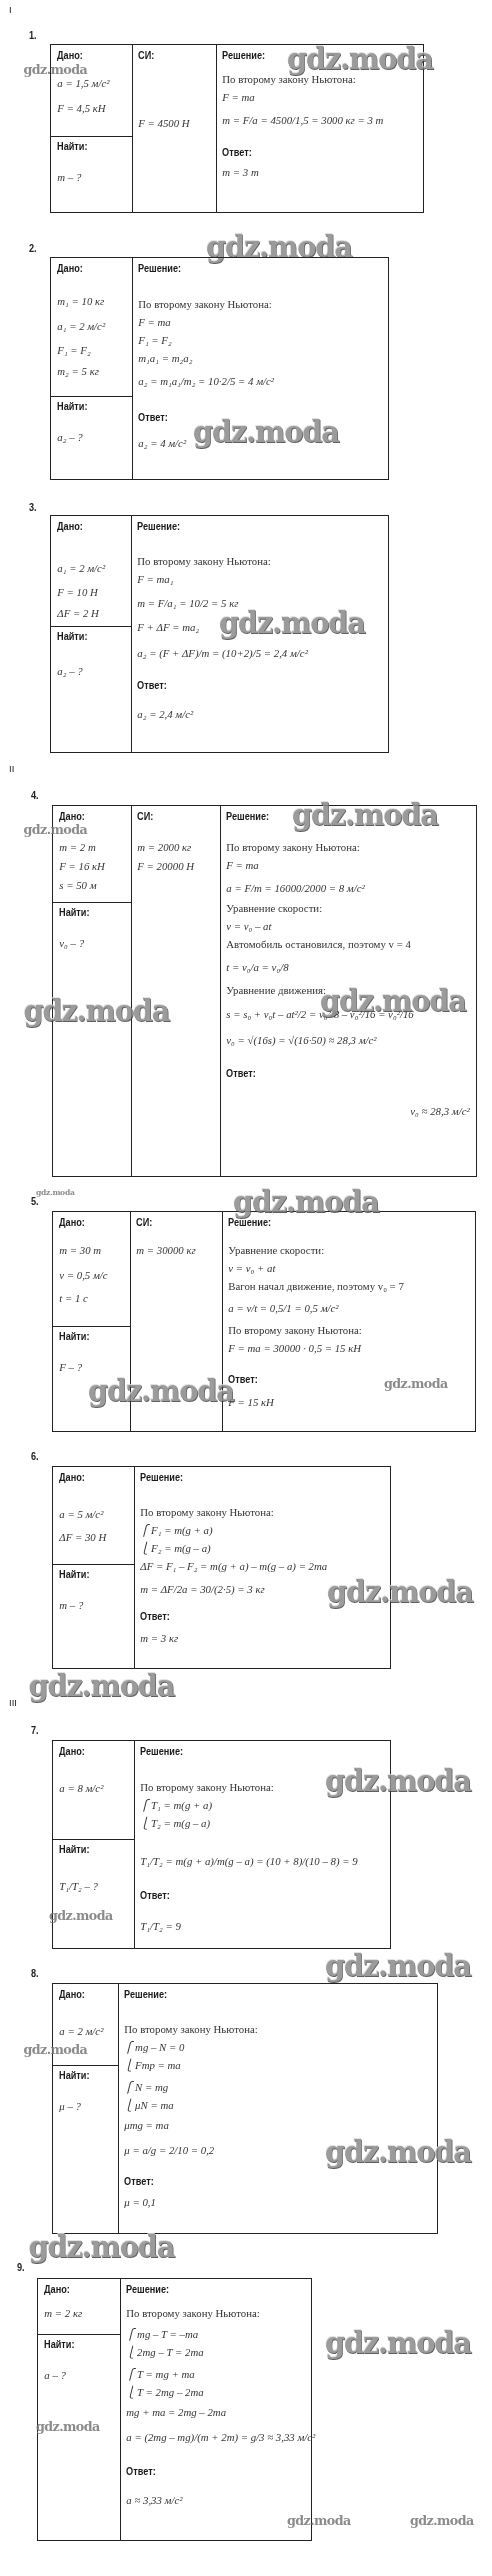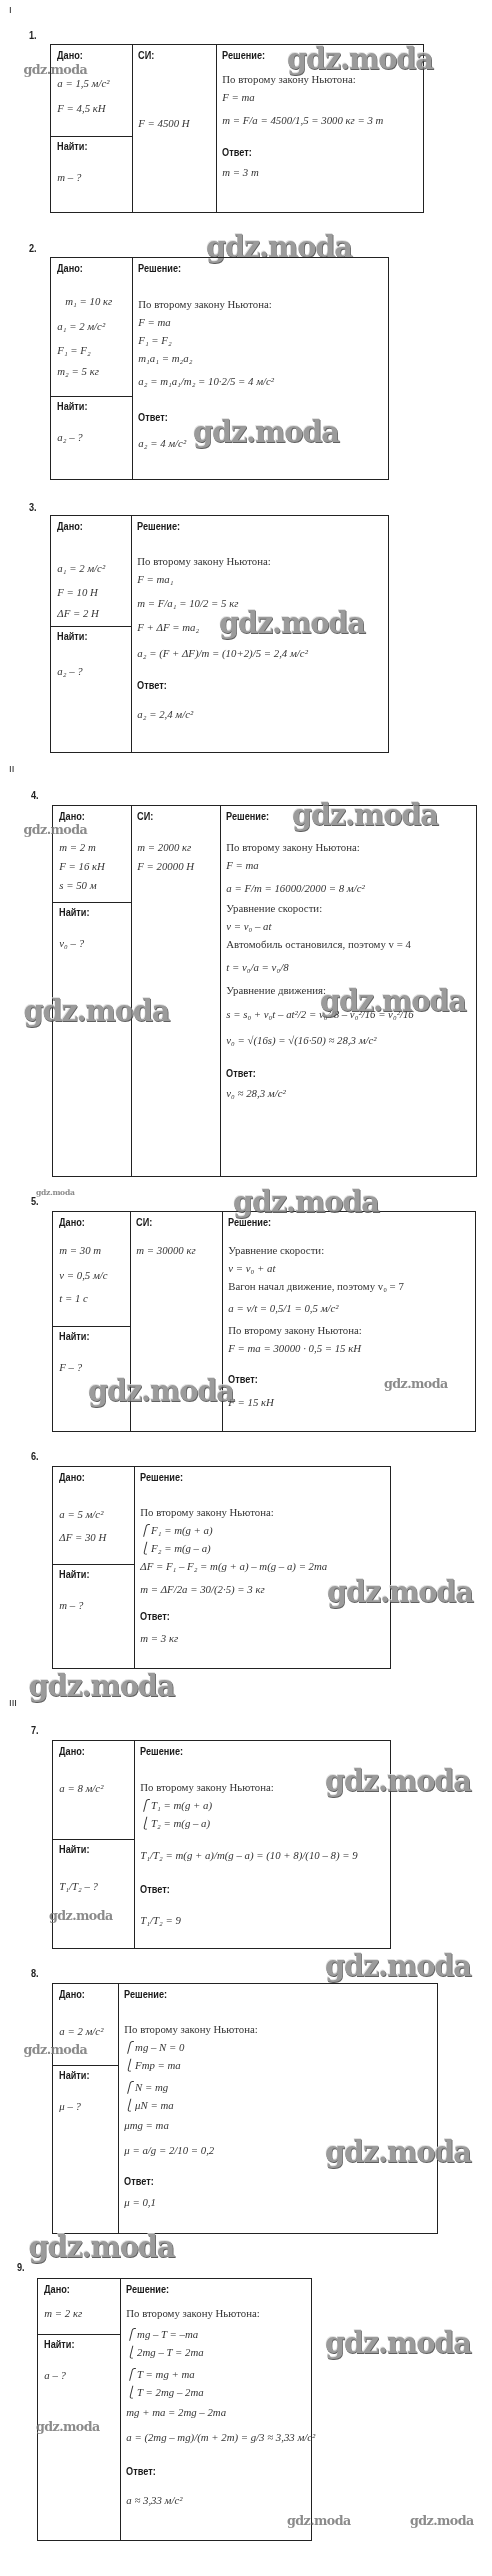--- a/index.html
+++ b/index.html
@@ -55,21 +55,21 @@
 <div class="wm small" style="left:23.5px;top:62px;">gdz.moda</div>
 <div class="wm big" style="left:287px;top:42px;">gdz.moda</div>
 <div class="wm big" style="left:206px;top:230px;">gdz.moda</div>
 
 <div class="num" style="left:29px;top:242px;">2.</div>
 <div class="box" style="left:50px;top:257px;width:339px;height:223px;">
   <div class="vline" style="left:81px;"></div>
   <div class="hline" style="top:138px;width:82px;"></div>
   <div class="cell" style="left:0;top:0;width:81px;">
     <span class="hdr">Дано:</span>
-    <div class="ln it" style="margin-top:21.6px;margin-left:8px;">m₁ = 10 кг</div>
+    <div class="ln it" style="margin-top:21.6px;">m₁ = 10 кг</div>
     <div class="ln it" style="margin-top:11.4px;">a₁ = 2 м/с²</div>
     <div class="ln it" style="margin-top:11.4px;">F₁ = F₂</div>
     <div class="ln it" style="margin-top:7.6px;">m₂ = 5 кг</div>
   </div>
   <div class="cell" style="left:0;top:138px;width:81px;">
     <span class="hdr">Найти:</span>
     <div class="ln it" style="margin-top:19px;">a₂ – ?</div>
   </div>
   <div class="cell" style="left:81px;top:0;width:256px;">
     <span class="hdr">Решение:</span>
@@ -137,21 +137,21 @@
     <div class="ln it">F = ma</div>
     <div class="ln it" style="margin-top:10px;">a = F/m = 16000/2000 = 8 м/с²</div>
     <div class="ln" style="margin-top:7.6px;">Уравнение скорости:</div>
     <div class="ln it">v = v₀ – at</div>
     <div class="ln">Автомобиль остановился, поэтому v = 4</div>
     <div class="ln it" style="margin-top:10px;">t = v₀/a = v₀/8</div>
     <div class="ln" style="margin-top:10px;">Уравнение движения:</div>
     <div class="ln it" style="margin-top:11.4px;">s = s₀ + v₀t – at²/2 = v₀²/8 – v₀²/16 = v₀²/16</div>
     <div class="ln it" style="margin-top:12.7px;">v₀ = √(16s) = √(16·50) ≈ 28,3 м/с²</div>
     <div class="hdr" style="margin-top:20px;">Ответ:</div>
-    <div class="ln it" style="margin-top:8px;">v₀ ≈ 28,3 м/с²</div>
+    <div class="ln it" style="margin-top:26px;text-align:right;">v₀ ≈ 28,3 м/с²</div>
   </div>
 </div>
 <div class="wm small" style="left:23.5px;top:822px;">gdz.moda</div>
 <div class="wm big" style="left:292px;top:798px;">gdz.moda</div>
 <div class="wm big" style="left:320px;top:984px;">gdz.moda</div>
 <div class="wm big" style="left:23.5px;top:994px;">gdz.moda</div>
 
 <div class="wm tiny" style="left:36px;top:1188px;">gdz.moda</div>
 <div class="num" style="left:31px;top:1195px;">5.</div>
 <div class="box" style="left:52px;top:1211px;width:424px;height:221px;">
@@ -225,21 +225,21 @@
   </div>
   <div class="cell" style="left:0;top:98px;width:81px;">
     <span class="hdr">Найти:</span>
     <div class="ln it" style="margin-top:25px;">T₁/T₂ – ?</div>
   </div>
   <div class="cell" style="left:81px;top:0;width:257px;">
     <span class="hdr">Решение:</span>
     <div class="ln" style="margin-top:24px;">По второму закону Ньютона:</div>
     <div class="ln it">⎧ T₁ = m(g + a)</div>
     <div class="ln it">⎩ T₂ = m(g – a)</div>
-    <div class="ln it" style="margin-top:19px;font-style:italic;">T₁/T₂ = m(g + a)/m(g – a) = (10 + 8)/(10 – 8) = 9</div>
+    <div class="ln it" style="margin-top:25px;font-style:italic;">T₁/T₂ = m(g + a)/m(g – a) = (10 + 8)/(10 – 8) = 9</div>
     <div class="hdr" style="margin-top:21.6px;">Ответ:</div>
     <div class="ln it" style="margin-top:19px;">T₁/T₂ = 9</div>
   </div>
 </div>
 <div class="wm big" style="left:325px;top:1764px;">gdz.moda</div>
 <div class="wm small" style="left:49px;top:1908px;">gdz.moda</div>
 
 <div class="wm big" style="left:325px;top:1949px;">gdz.moda</div>
 <div class="num" style="left:31px;top:1967px;">8.</div>
 <div class="box" style="left:52px;top:1983px;width:386px;height:251px;">

